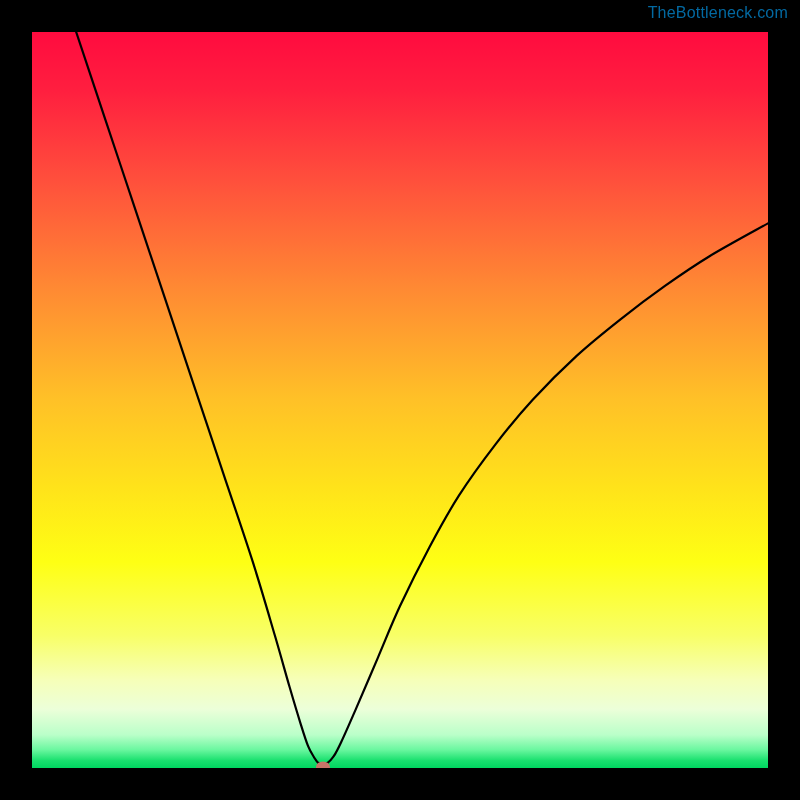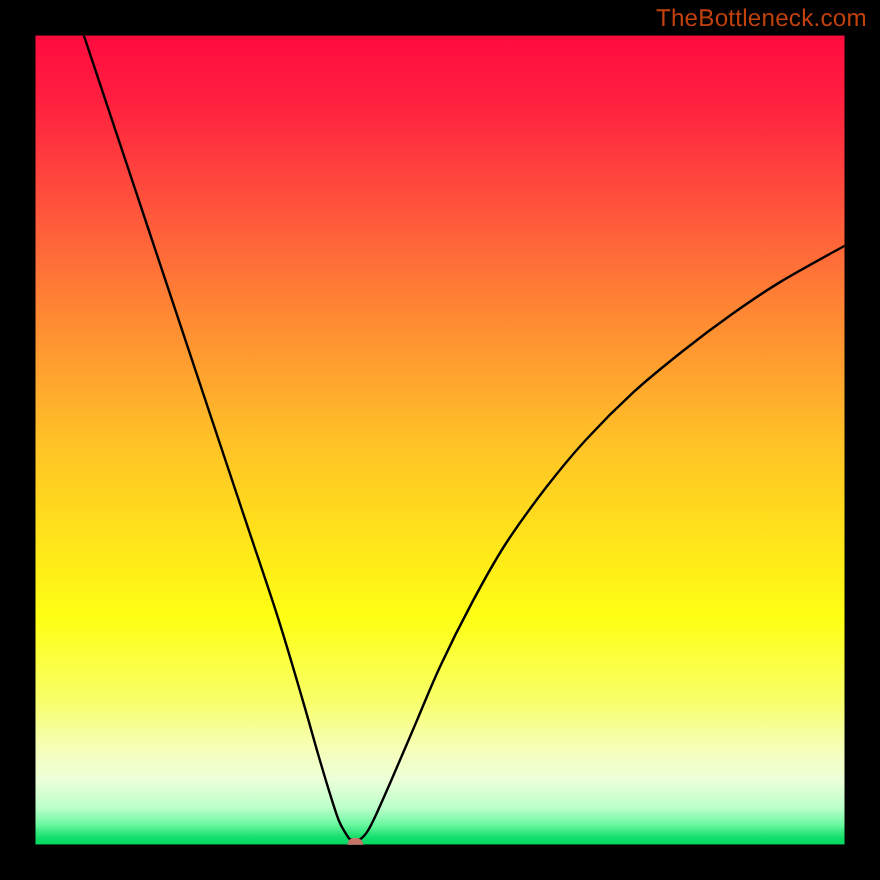--- a/index.html
+++ b/index.html
@@ -8,22 +8,22 @@
     width: 800px;
     height: 800px;
     background: #000;
     position: relative;
     font-family: Arial, sans-serif;
   }
   .watermark {
     position: absolute;
     top: 4px;
     right: 12px;
-    color: #c2410c;
-    font-size: 22px;
+    color: #0369a1;
+    font-size: 16px;
     font-weight: 400;
     letter-spacing: 0.2px;
     z-index: 10;
   }
   .plot-area {
     position: absolute;
     left: 32px;
     top: 32px;
     width: 736px;
     height: 736px;

